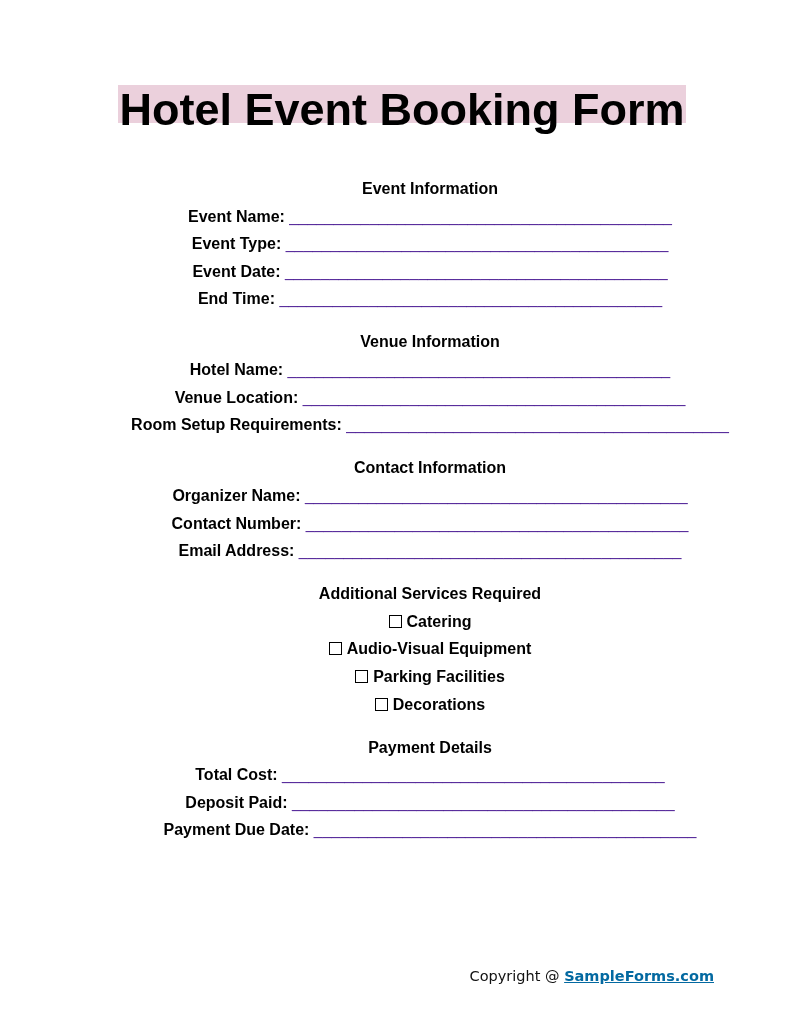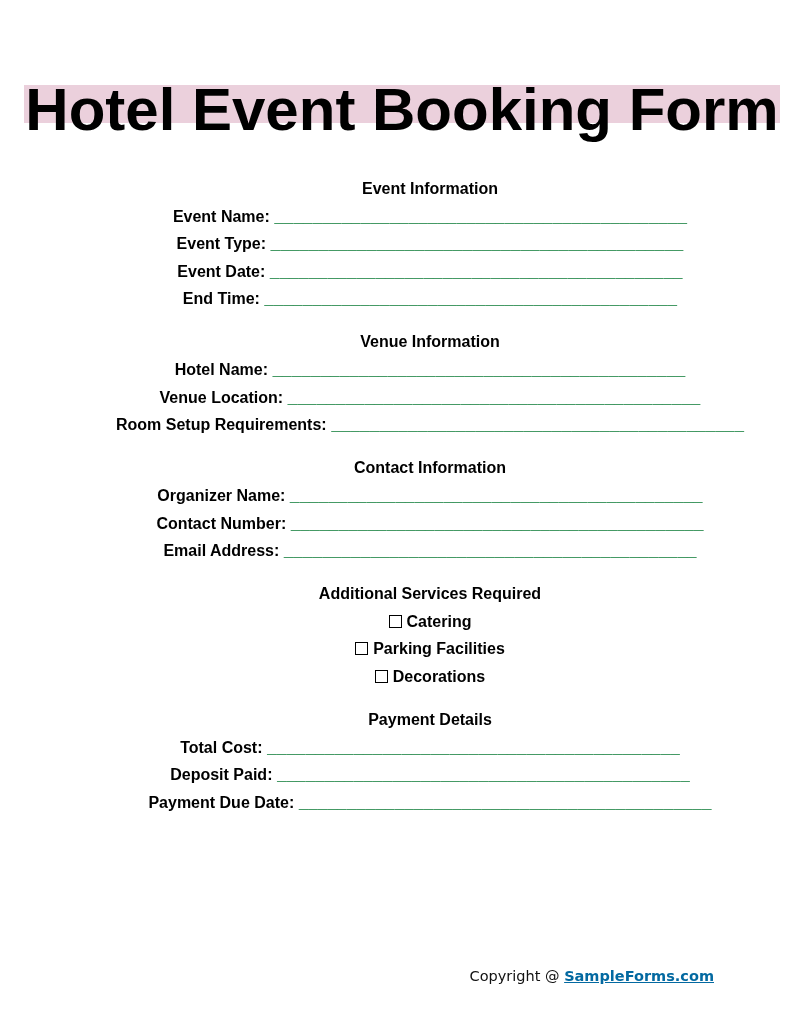--- a/index.html
+++ b/index.html
@@ -20,21 +20,21 @@
       top: 85px;
       left: 0;
       width: 804px;
       text-align: center;
     }
     .title {
       display: inline-block;
       background: #ebd0dc;
       font-family: "Liberation Sans", sans-serif;
       font-weight: bold;
-      font-size: 60px;
+      font-size: 45px;
       line-height: 50px;
       height: 38px;
       padding: 0 1px;
       margin: 0;
       letter-spacing: 0px;
     }
     .form {
       position: absolute;
       top: 175px;
       left: 90px;
@@ -46,22 +46,21 @@
     }
     .row {
       font-size: 16px;
       font-weight: bold;
       line-height: 27.6px;
       height: 27.6px;
       white-space: nowrap;
     }
     .blank {
       font-weight: normal;
-      color: #15803d;
-      font-family: Liberation Mono, monospace;
+      color: #4c1d95;
     }
     .checkbox-glyph {
       font-weight: normal;
       display: inline-block;
       width: 13px;
       height: 13px;
       border: 1.5px solid #000;
       box-sizing: border-box;
       vertical-align: -1px;
       margin-right: 5px;
@@ -142,20 +141,23 @@
       <span class="blank">___________________________________________</span>
     </div>
   </div>
 
   <div class="section">
     <div class="row">Additional Services Required</div>
     <div class="row">
       <span class="checkbox-glyph"></span><span>Catering</span>
     </div>
     <div class="row">
+      <span class="checkbox-glyph"></span><span>Audio-Visual Equipment</span>
+    </div>
+    <div class="row">
       <span class="checkbox-glyph"></span><span>Parking Facilities</span>
     </div>
     <div class="row">
       <span class="checkbox-glyph"></span><span>Decorations</span>
     </div>
   </div>
 
   <div class="section">
     <div class="row">Payment Details</div>
     <div class="row">

